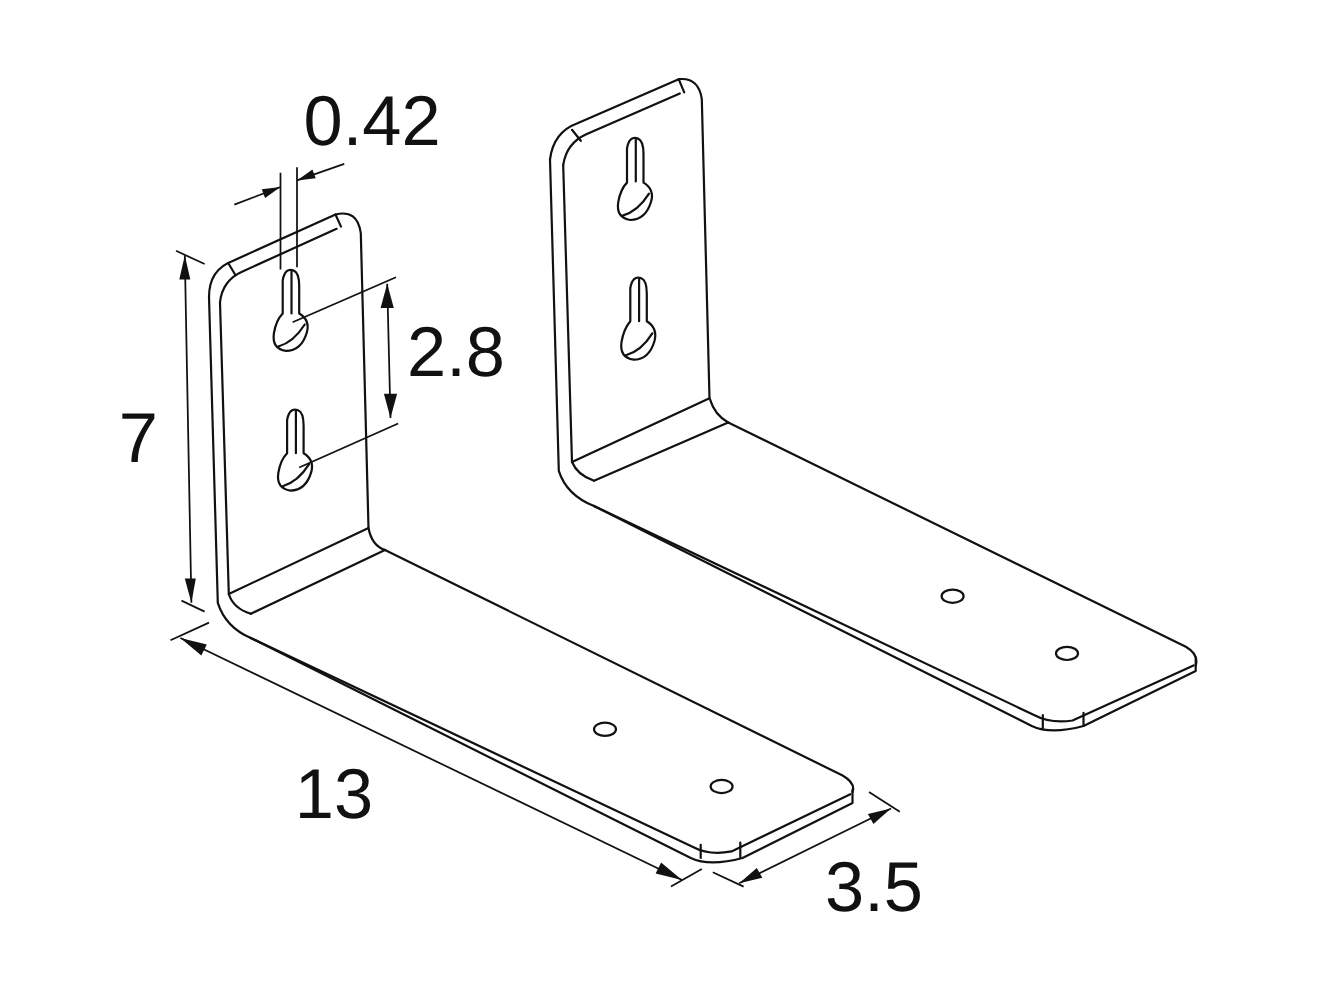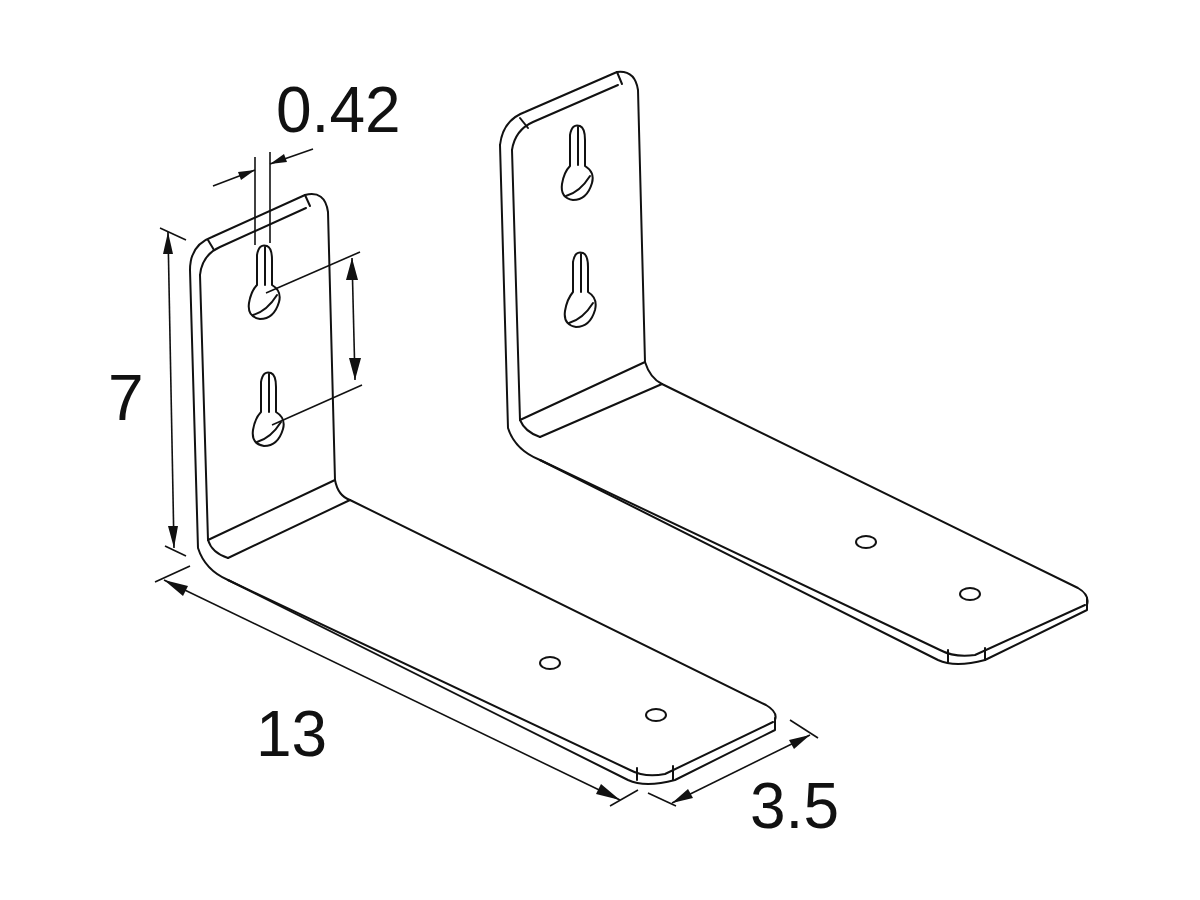--- a/index.html
+++ b/index.html
@@ -129,17 +129,18 @@
     <g>
       <line class="dim" x1="790" y1="720" x2="818" y2="738"></line>
       <line class="dim" x1="648" y1="793" x2="676" y2="806"></line>
       <line class="dim" x1="672" y1="803" x2="810" y2="735"></line>
       <polygon class="arrow" points="672,803 693,798 688,789"></polygon>
       <polygon class="arrow" points="810,735 789,740 794,749"></polygon>
     </g>
   </svg>
 
   <div class="dim-label" style="left:276px; top:78px;">0.42</div>
+  <div class="dim-label" style="left:370px; top:288px;">2.8</div>
   <div class="dim-label" style="left:108px; top:366px;">7</div>
-  <div class="dim-label" style="left:256px; top:690px;margin-top:12px;">13</div>
+  <div class="dim-label" style="left:268px; top:690px;">13</div>
   <div class="dim-label" style="left:722px; top:774px;margin-left:28px;">3.5</div>
 
 </div>
 
 </body></html>

